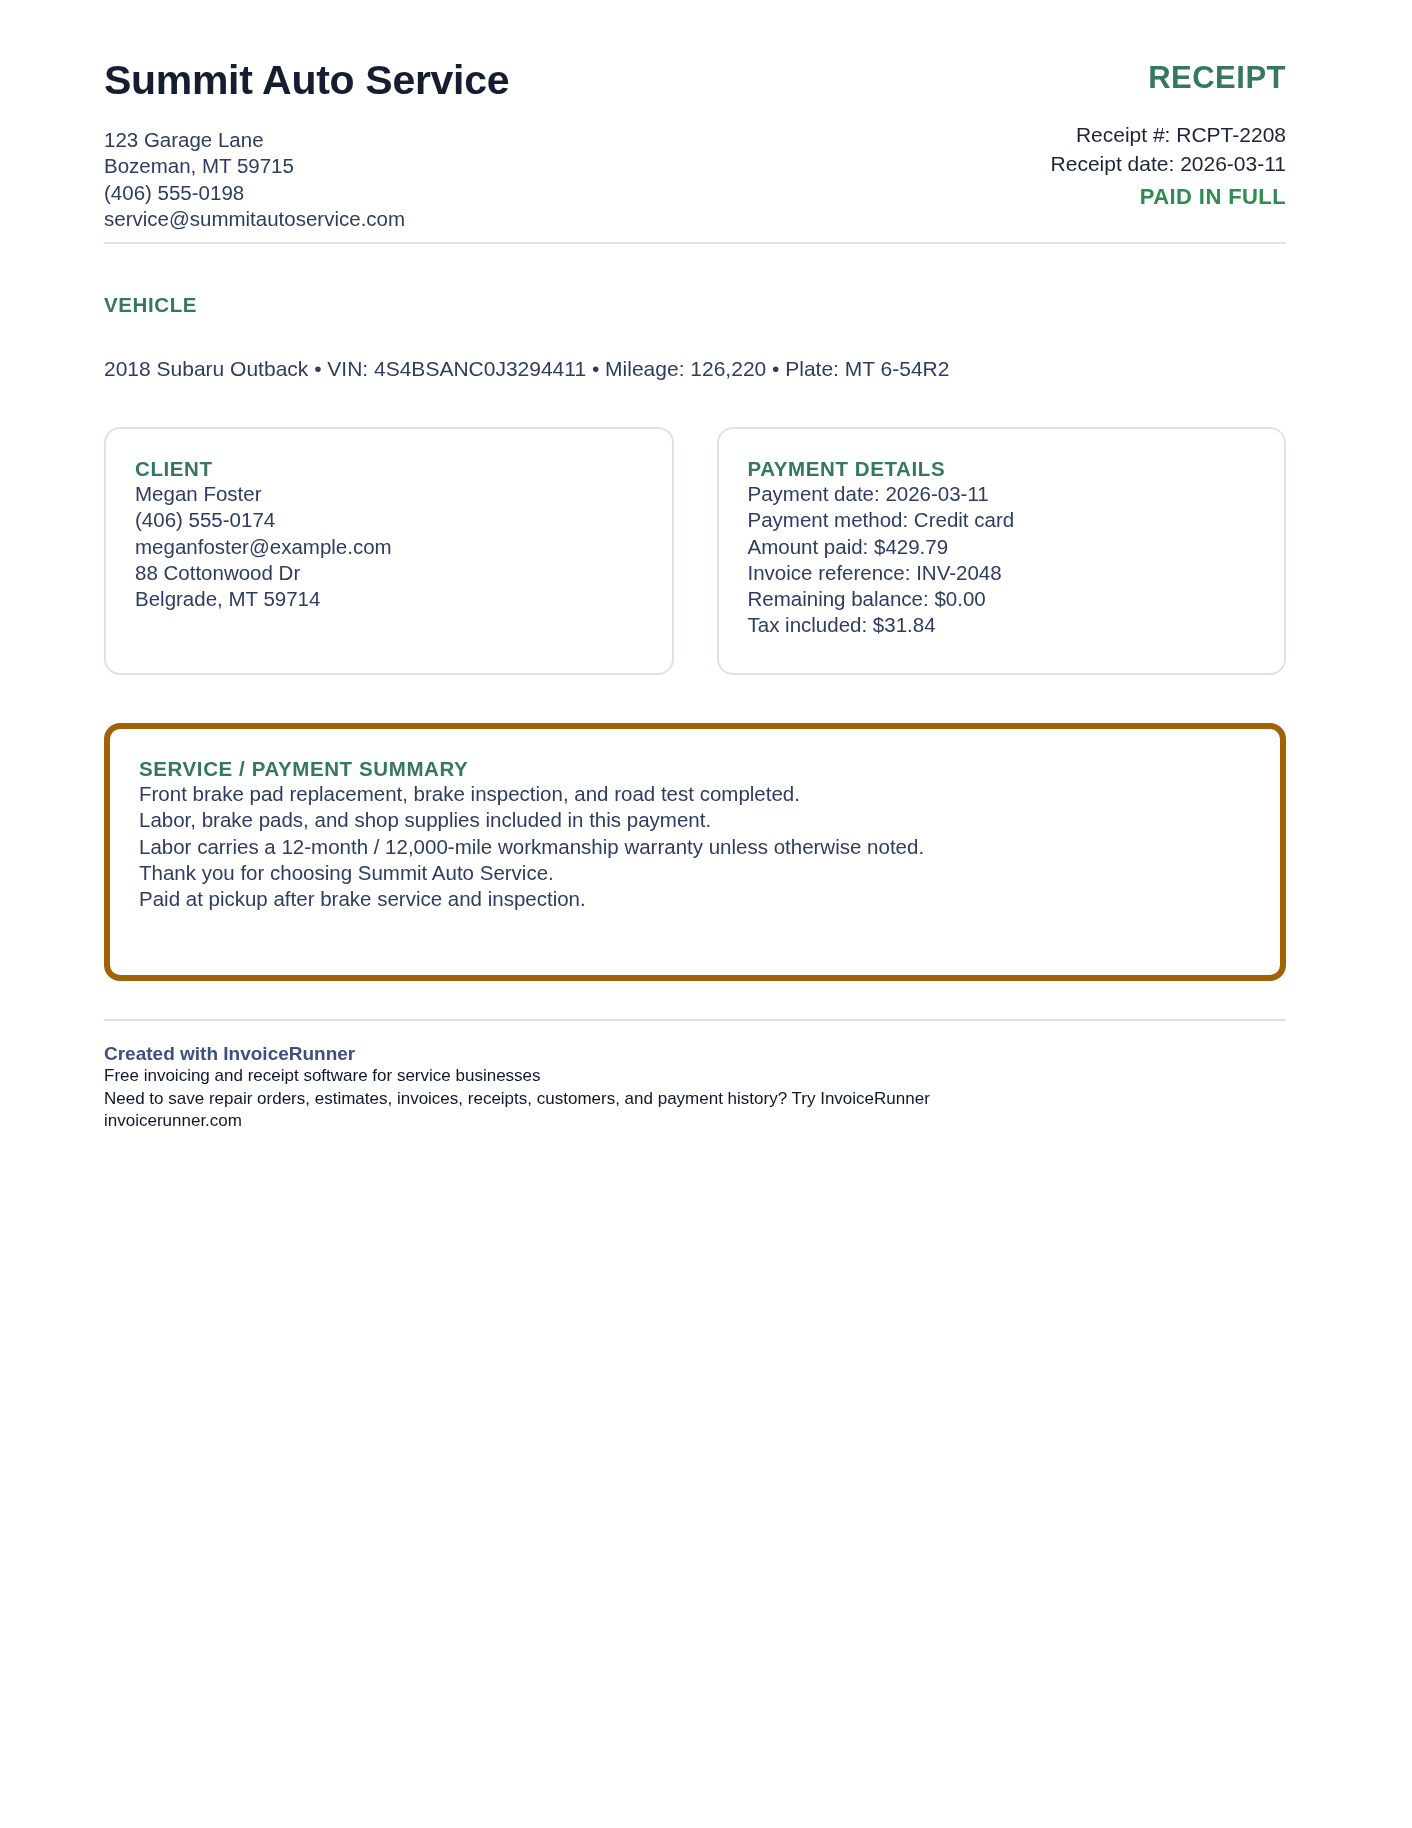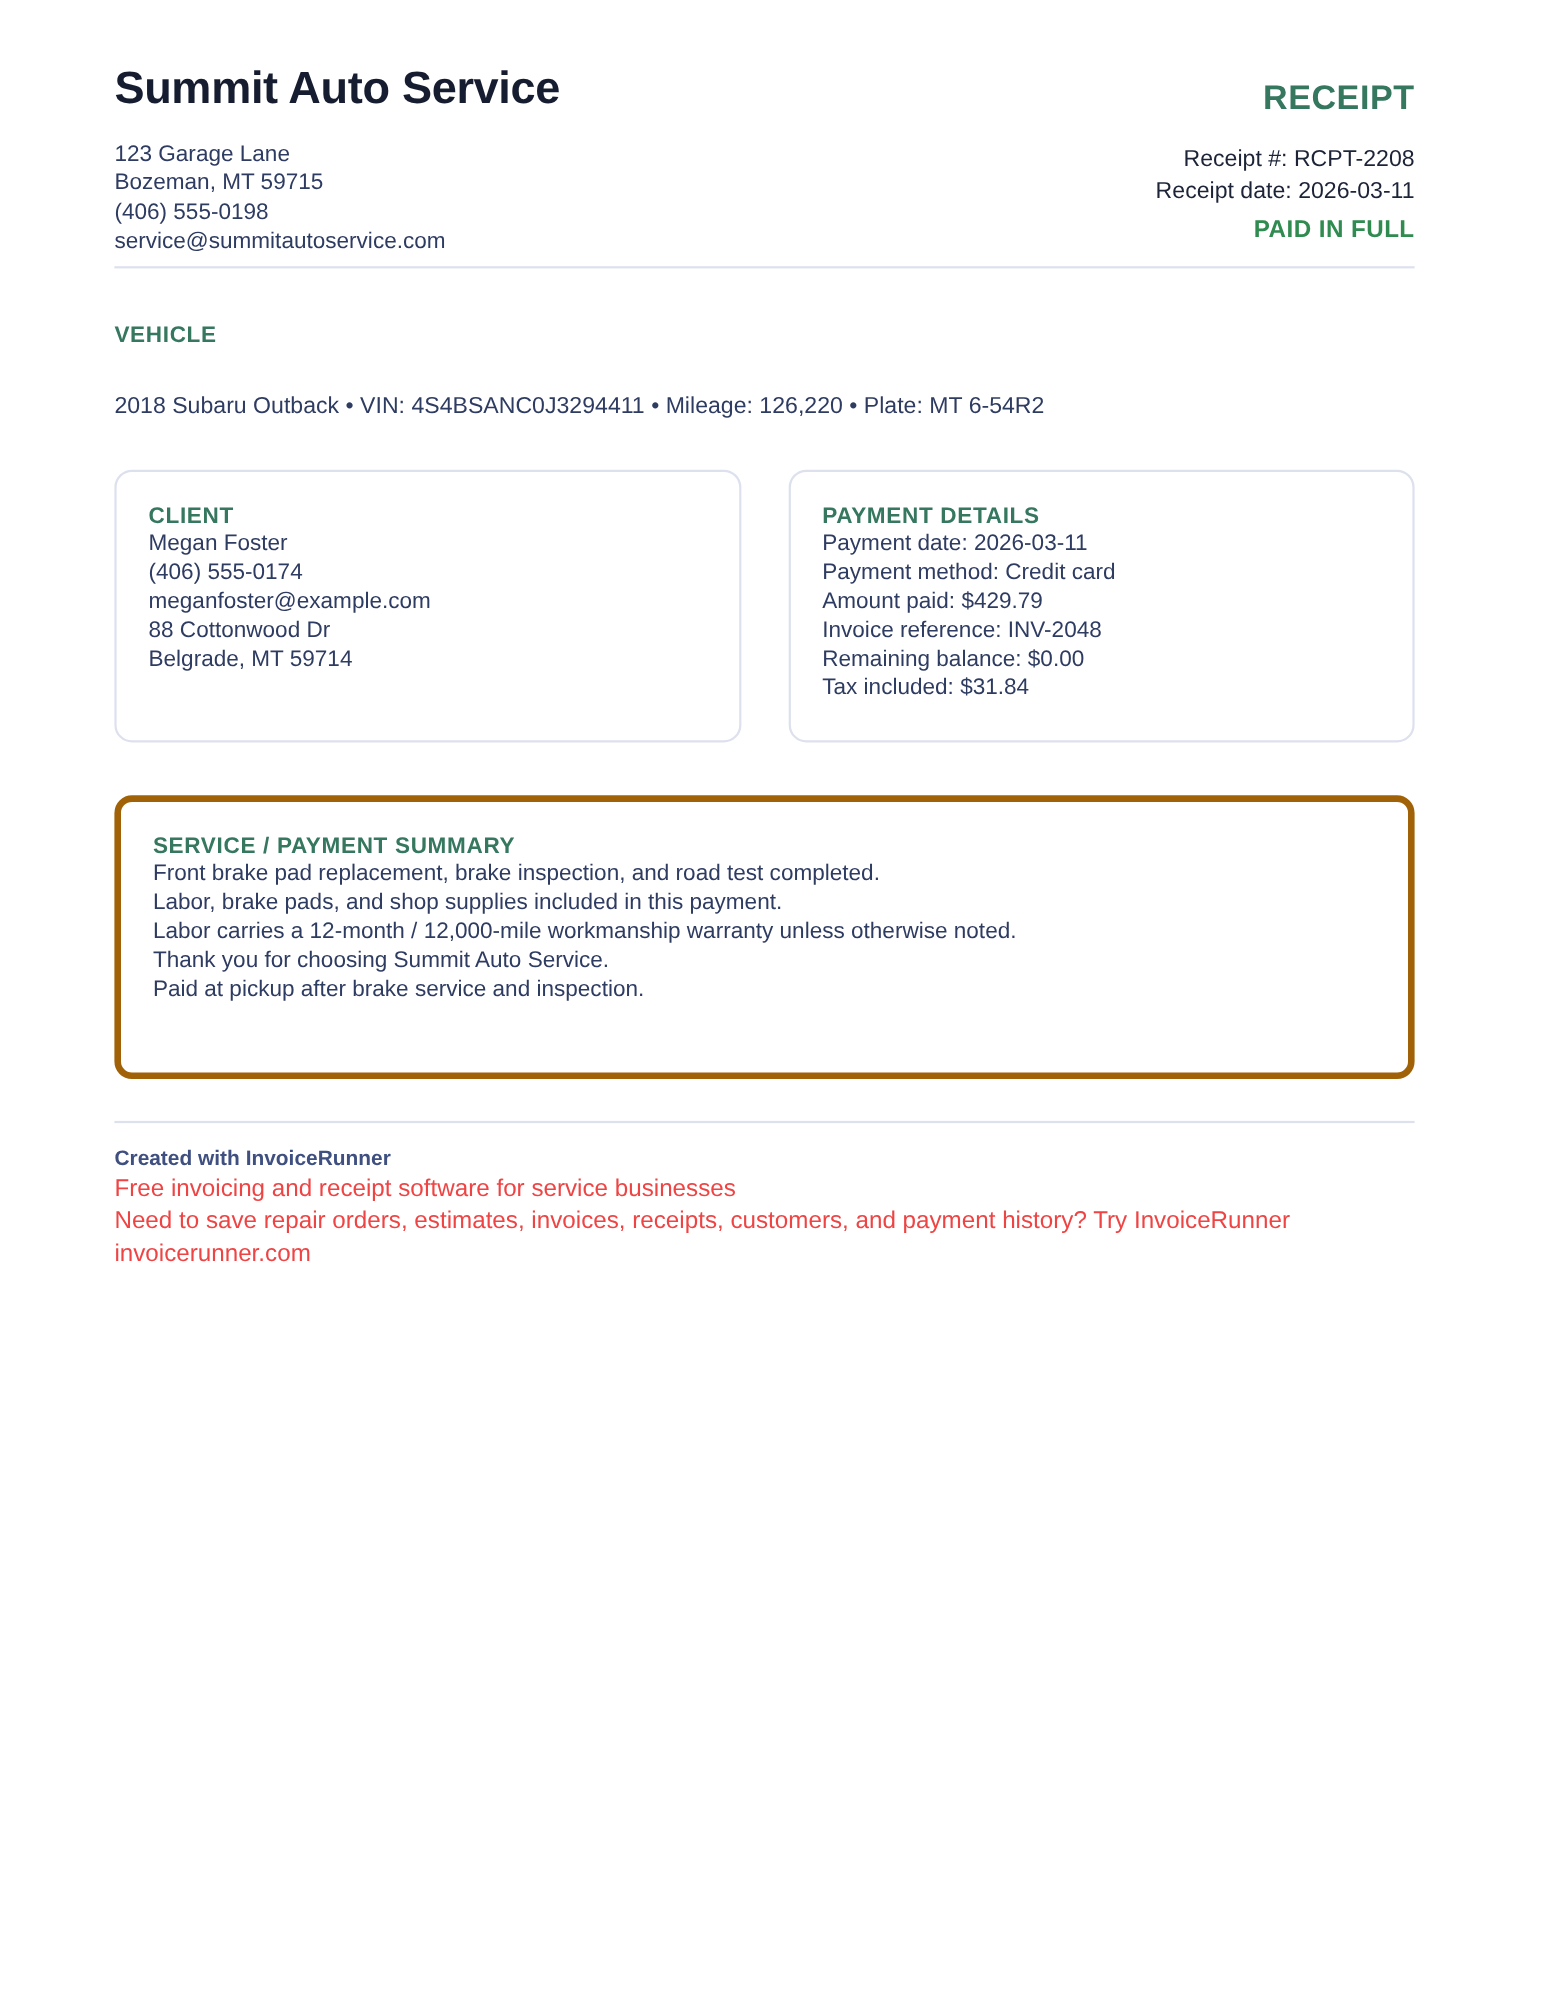--- a/index.html
+++ b/index.html
@@ -28,21 +28,21 @@
     position: absolute;
     left: 104px;
     top: 58px;
     width: 1182px;
   }
 
   
   .header {
     display: flex;
     justify-content: space-between;
-    align-items: center;
+    align-items: flex-start;
   }
   .biz-name {
     font-size: 41px;
     font-weight: bold;
     color: #161d30;
     letter-spacing: -0.3px;
     line-height: 1.1;
     margin-bottom: 24px;
   }
   .biz-line {
@@ -152,22 +152,22 @@
     background: #dde1ee;
     margin-bottom: 22px;
   }
   .footer-title {
     font-size: 19px;
     font-weight: bold;
     color: #3f5080;
     margin-bottom: 0;
   }
   .footer-line {
-    font-size: 22px;
-    color: #ef4444;
+    font-size: 17px;
+    color: #0f172a;
     line-height: 1.33;
     white-space: nowrap;
   }
 </style>
 </head>
 <body>
 
 <div class="page">
   <div class="sheet"></div>
   <div class="inner">

